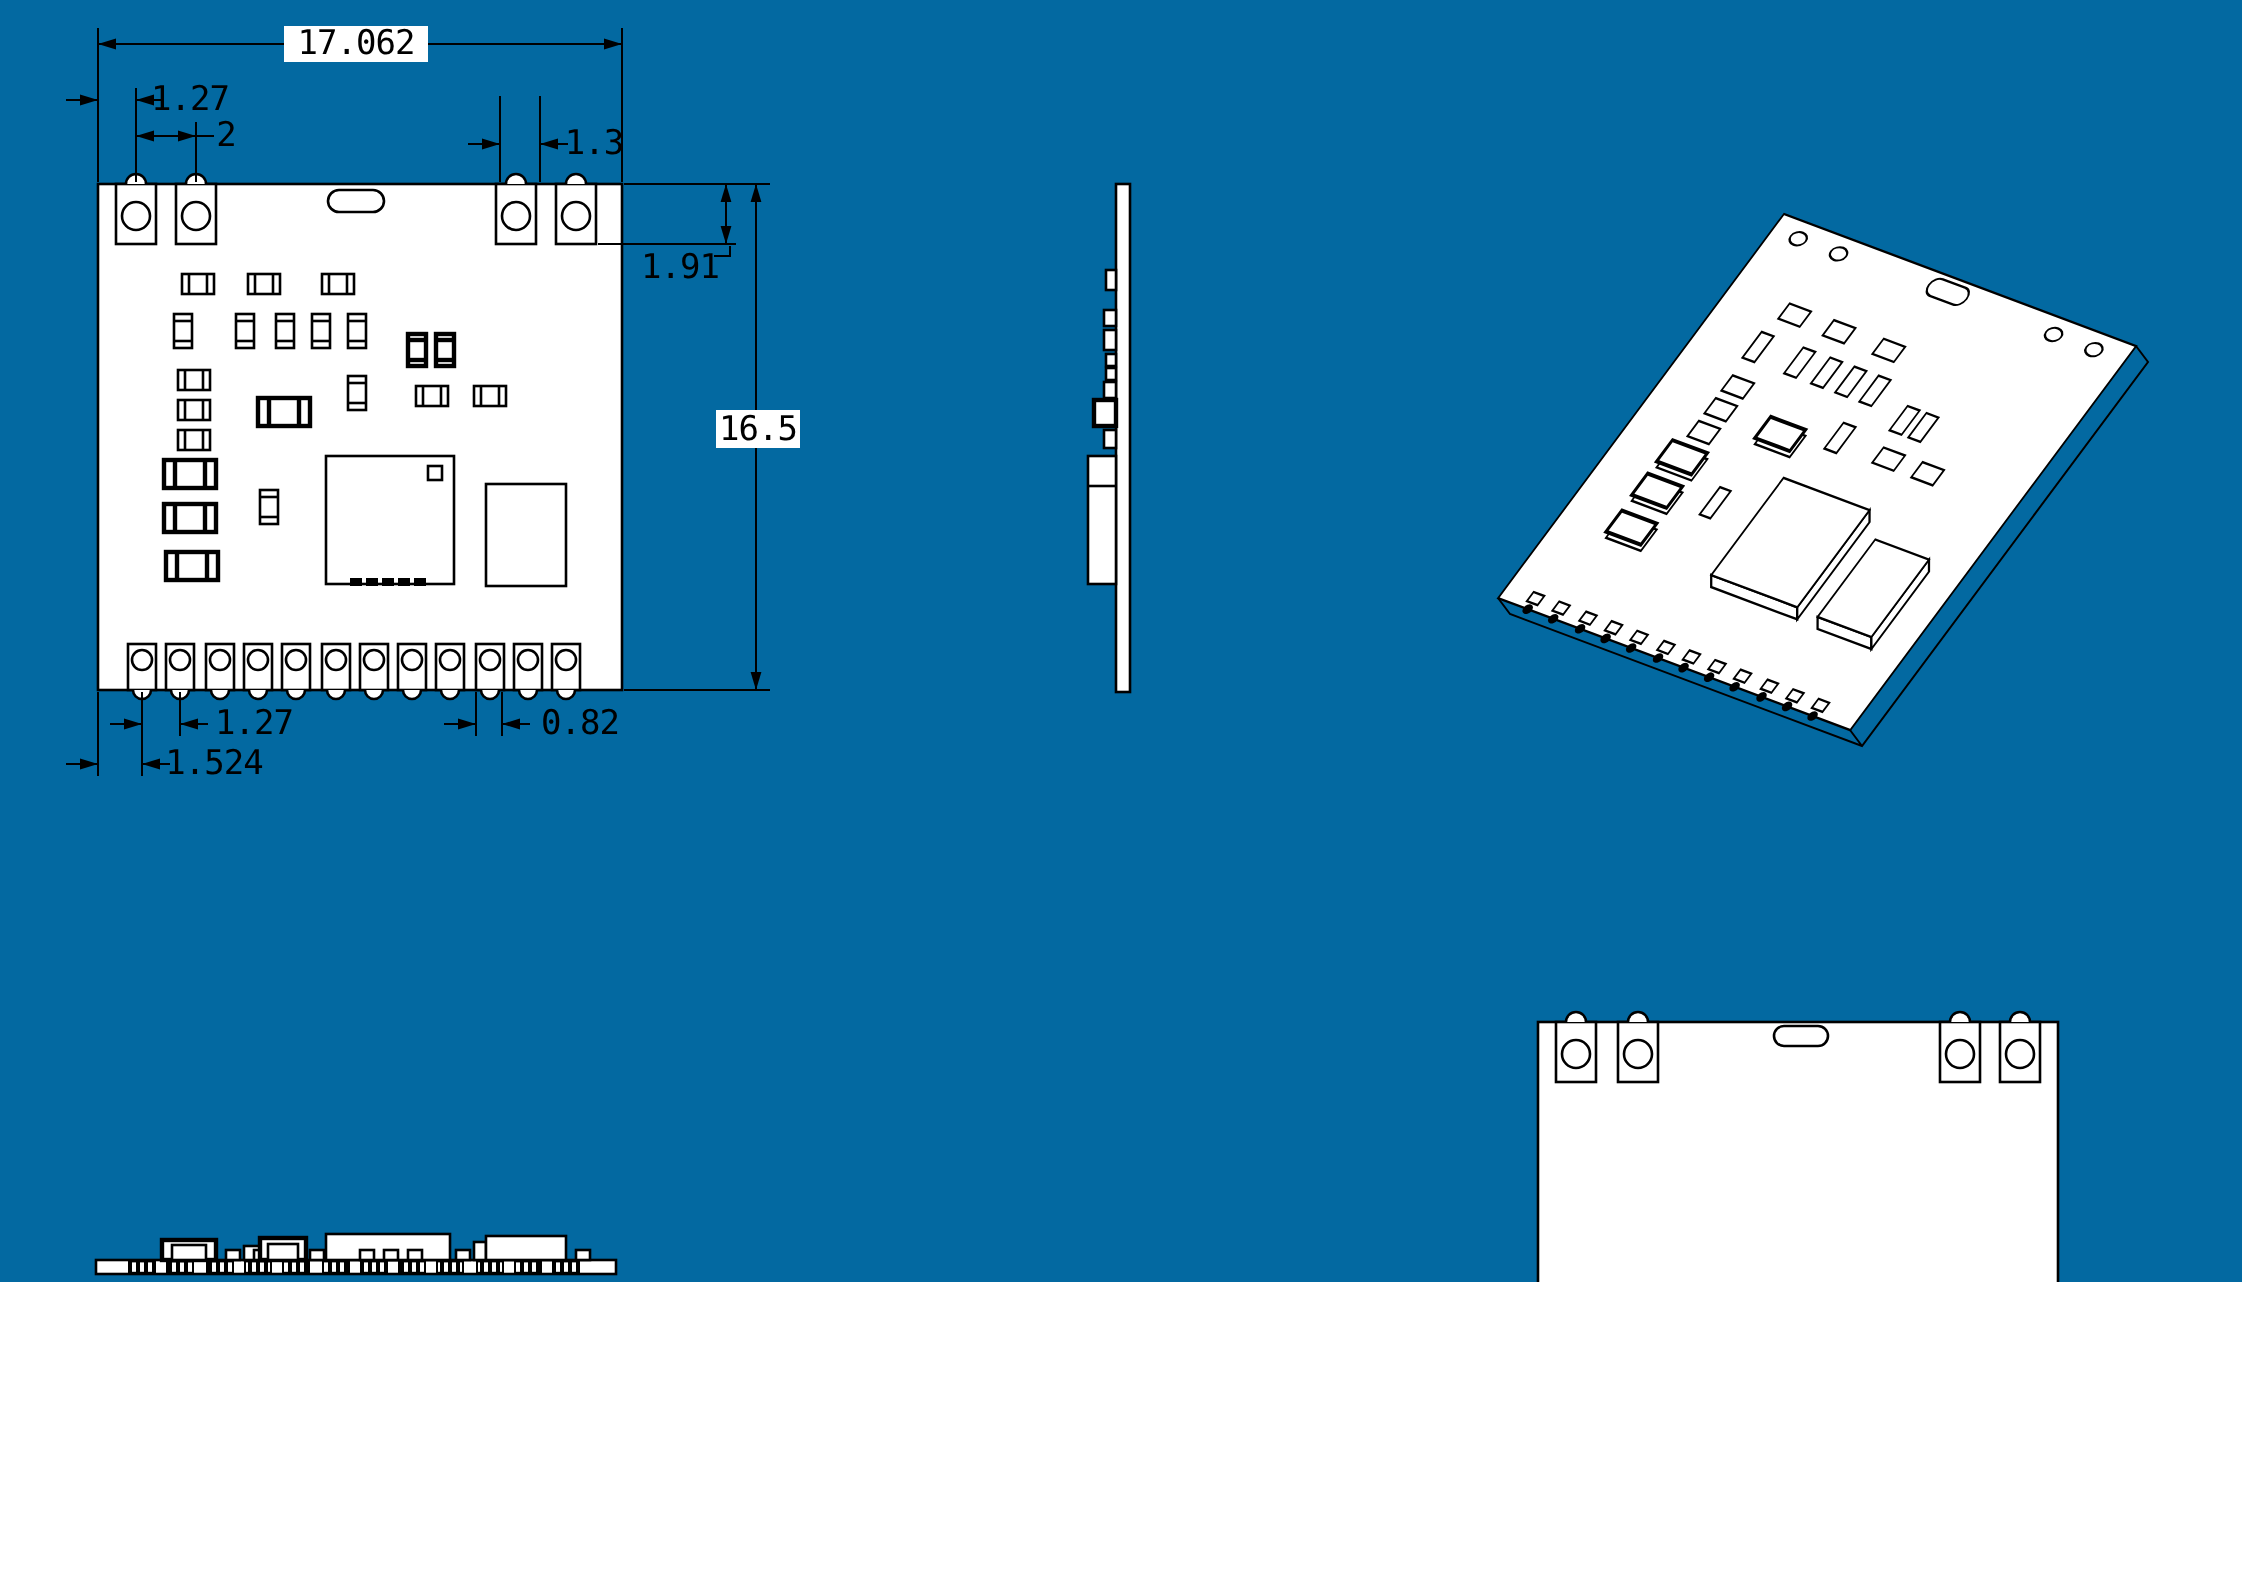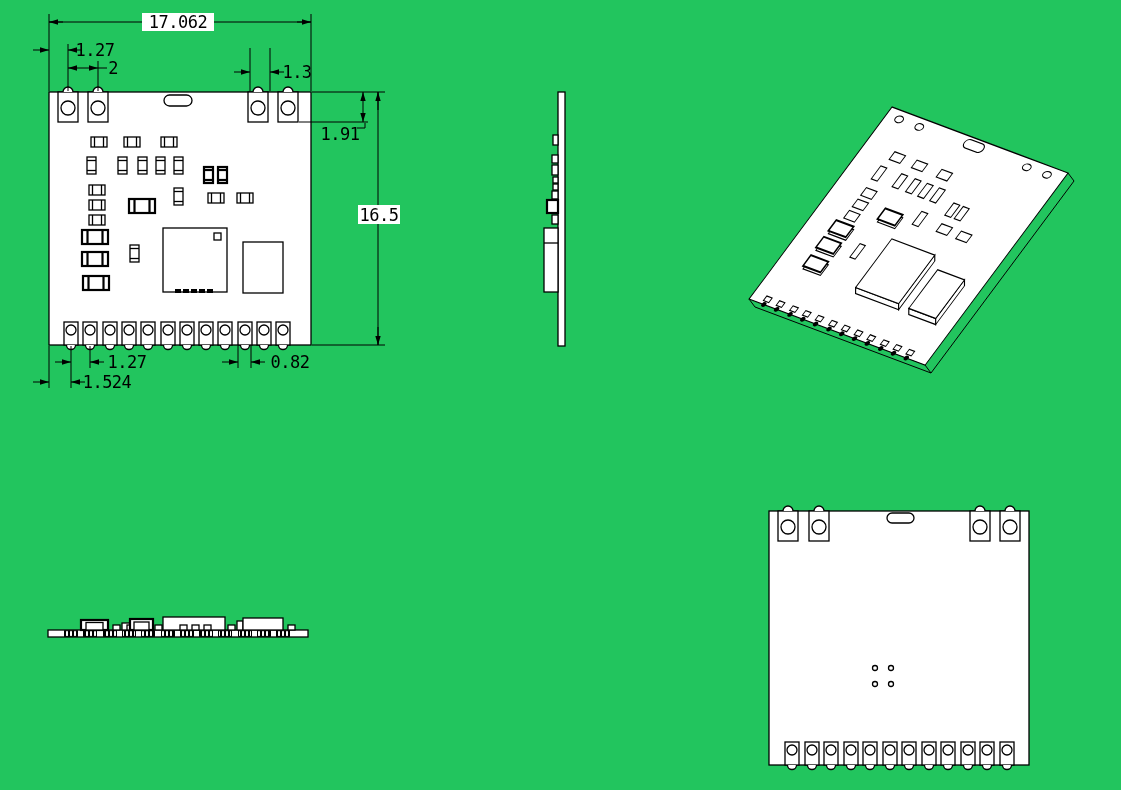--- a/index.html
+++ b/index.html
@@ -1,16 +1,16 @@
 <!DOCTYPE html>
 <html><head>
 <meta charset="utf-8">
 <style>
   html,body{margin:0;padding:0;background:#fff;}
-  #stage{position:relative;width:1121px;height:790px;background:#22c55e;overflow:hidden;}
+  #stage{position:relative;width:1121px;height:641px;background:#0369a1;overflow:hidden;}
   svg{position:absolute;left:0;top:0;}
   .ln{stroke:#000;stroke-width:1.3;fill:none;}
   .lt{stroke:#000;stroke-width:1;fill:none;}
   .lb{stroke:#000;stroke-width:2.2;fill:none;}
   .w{fill:#fff;stroke:#000;stroke-width:1.3;}
   .wb{fill:#fff;stroke:#000;stroke-width:2.2;}
   .blk{fill:#000;stroke:none;}
   .hv{fill:url(#hh);stroke:#000;stroke-width:1;}
   text.dim{font-family:"DejaVu Sans Mono","Liberation Mono",monospace;font-size:17px;fill:#000;
            text-anchor:middle;dominant-baseline:central;letter-spacing:-0.5px;}

